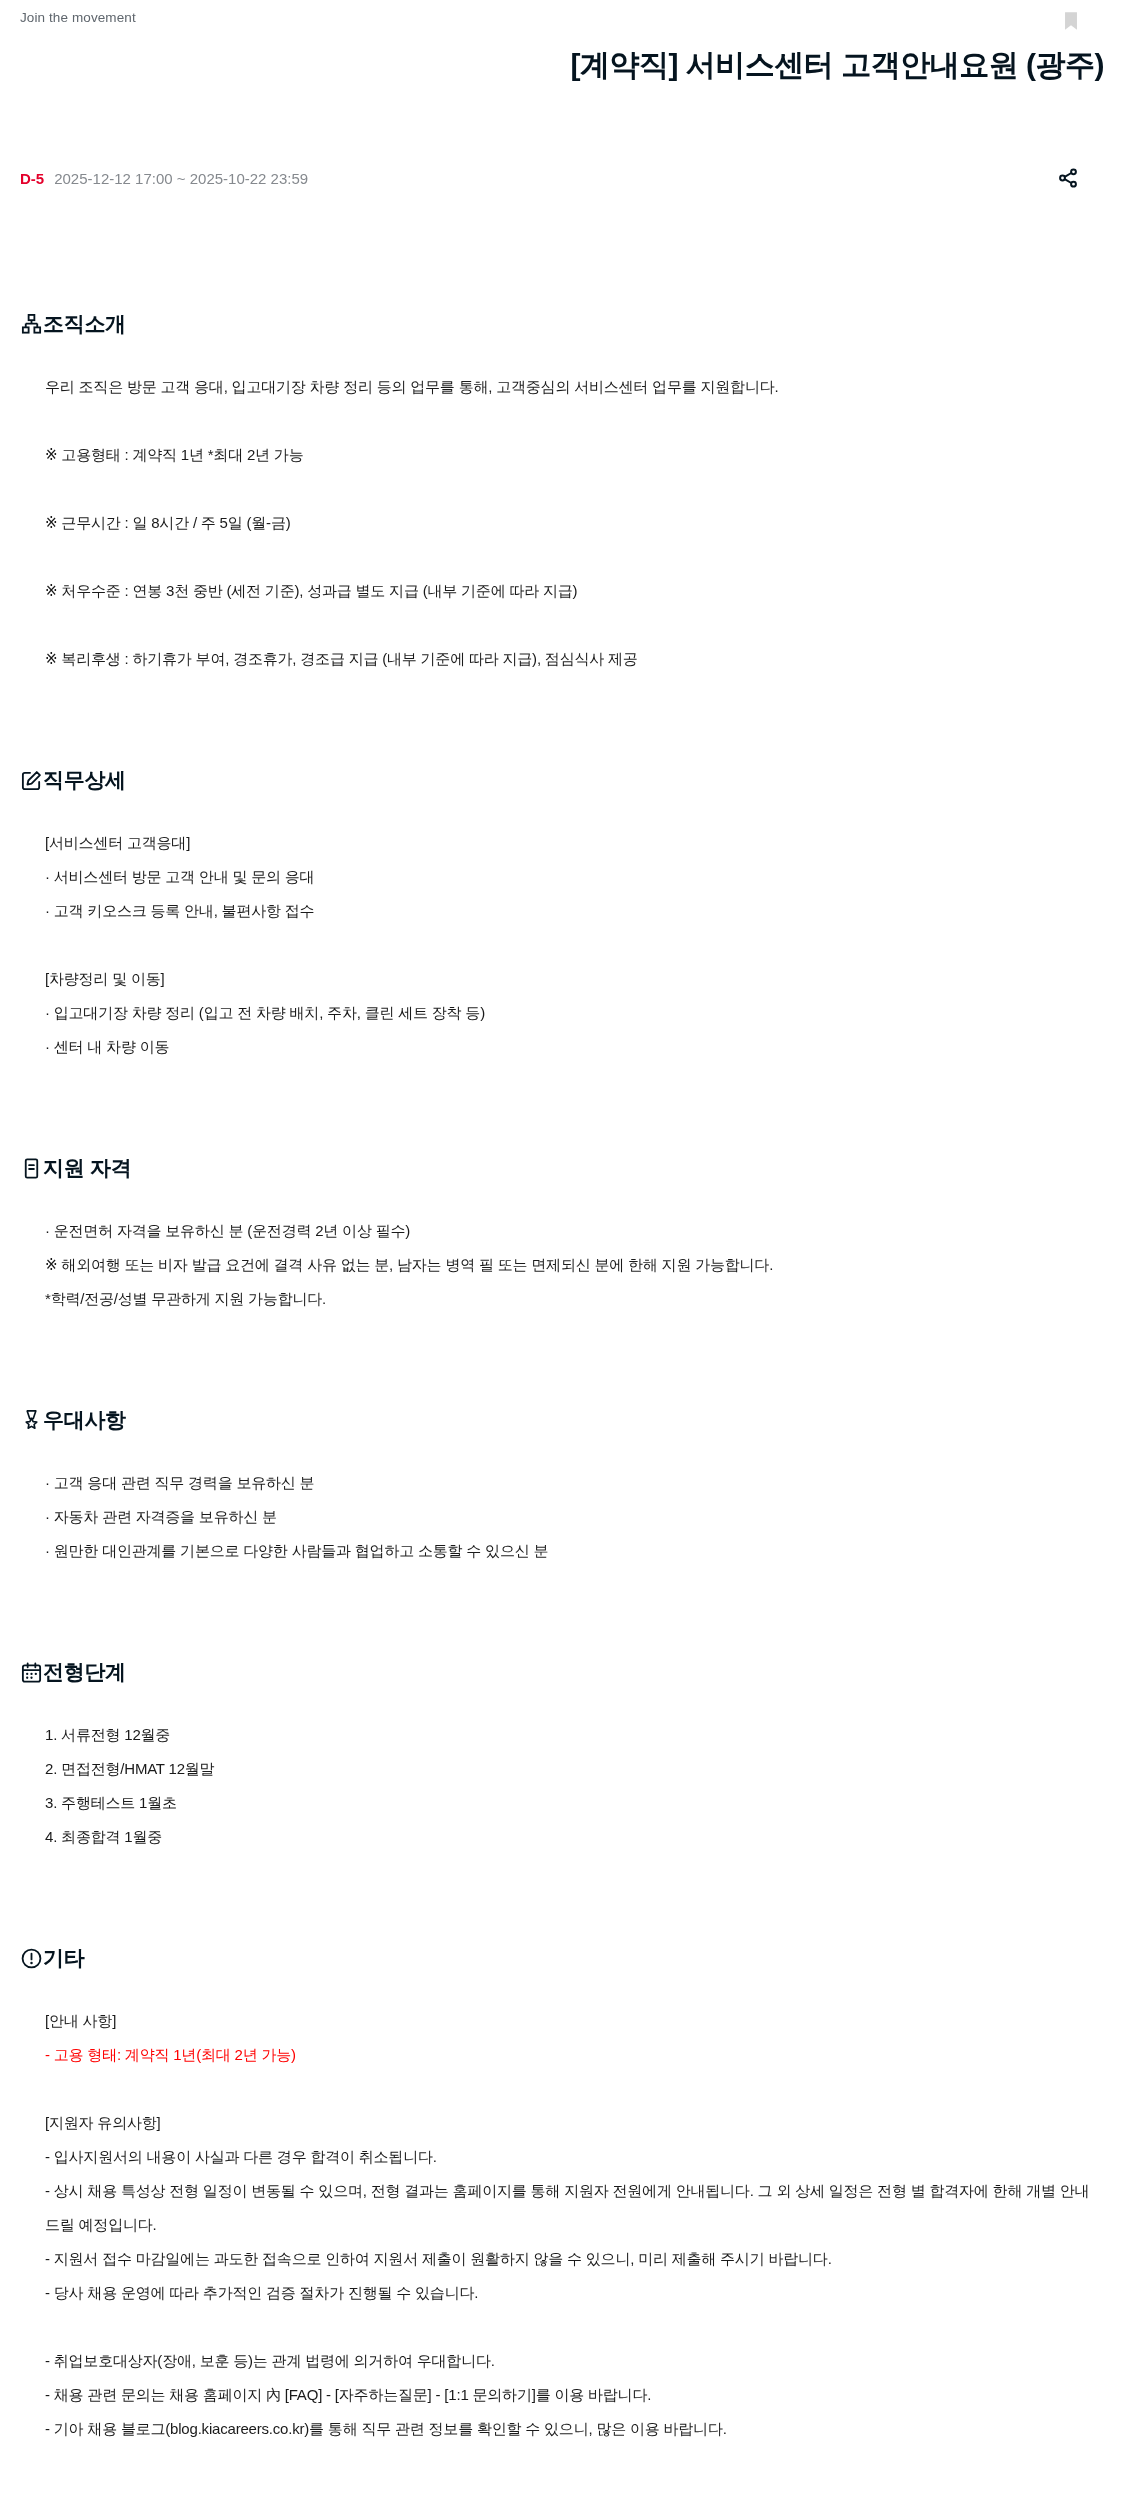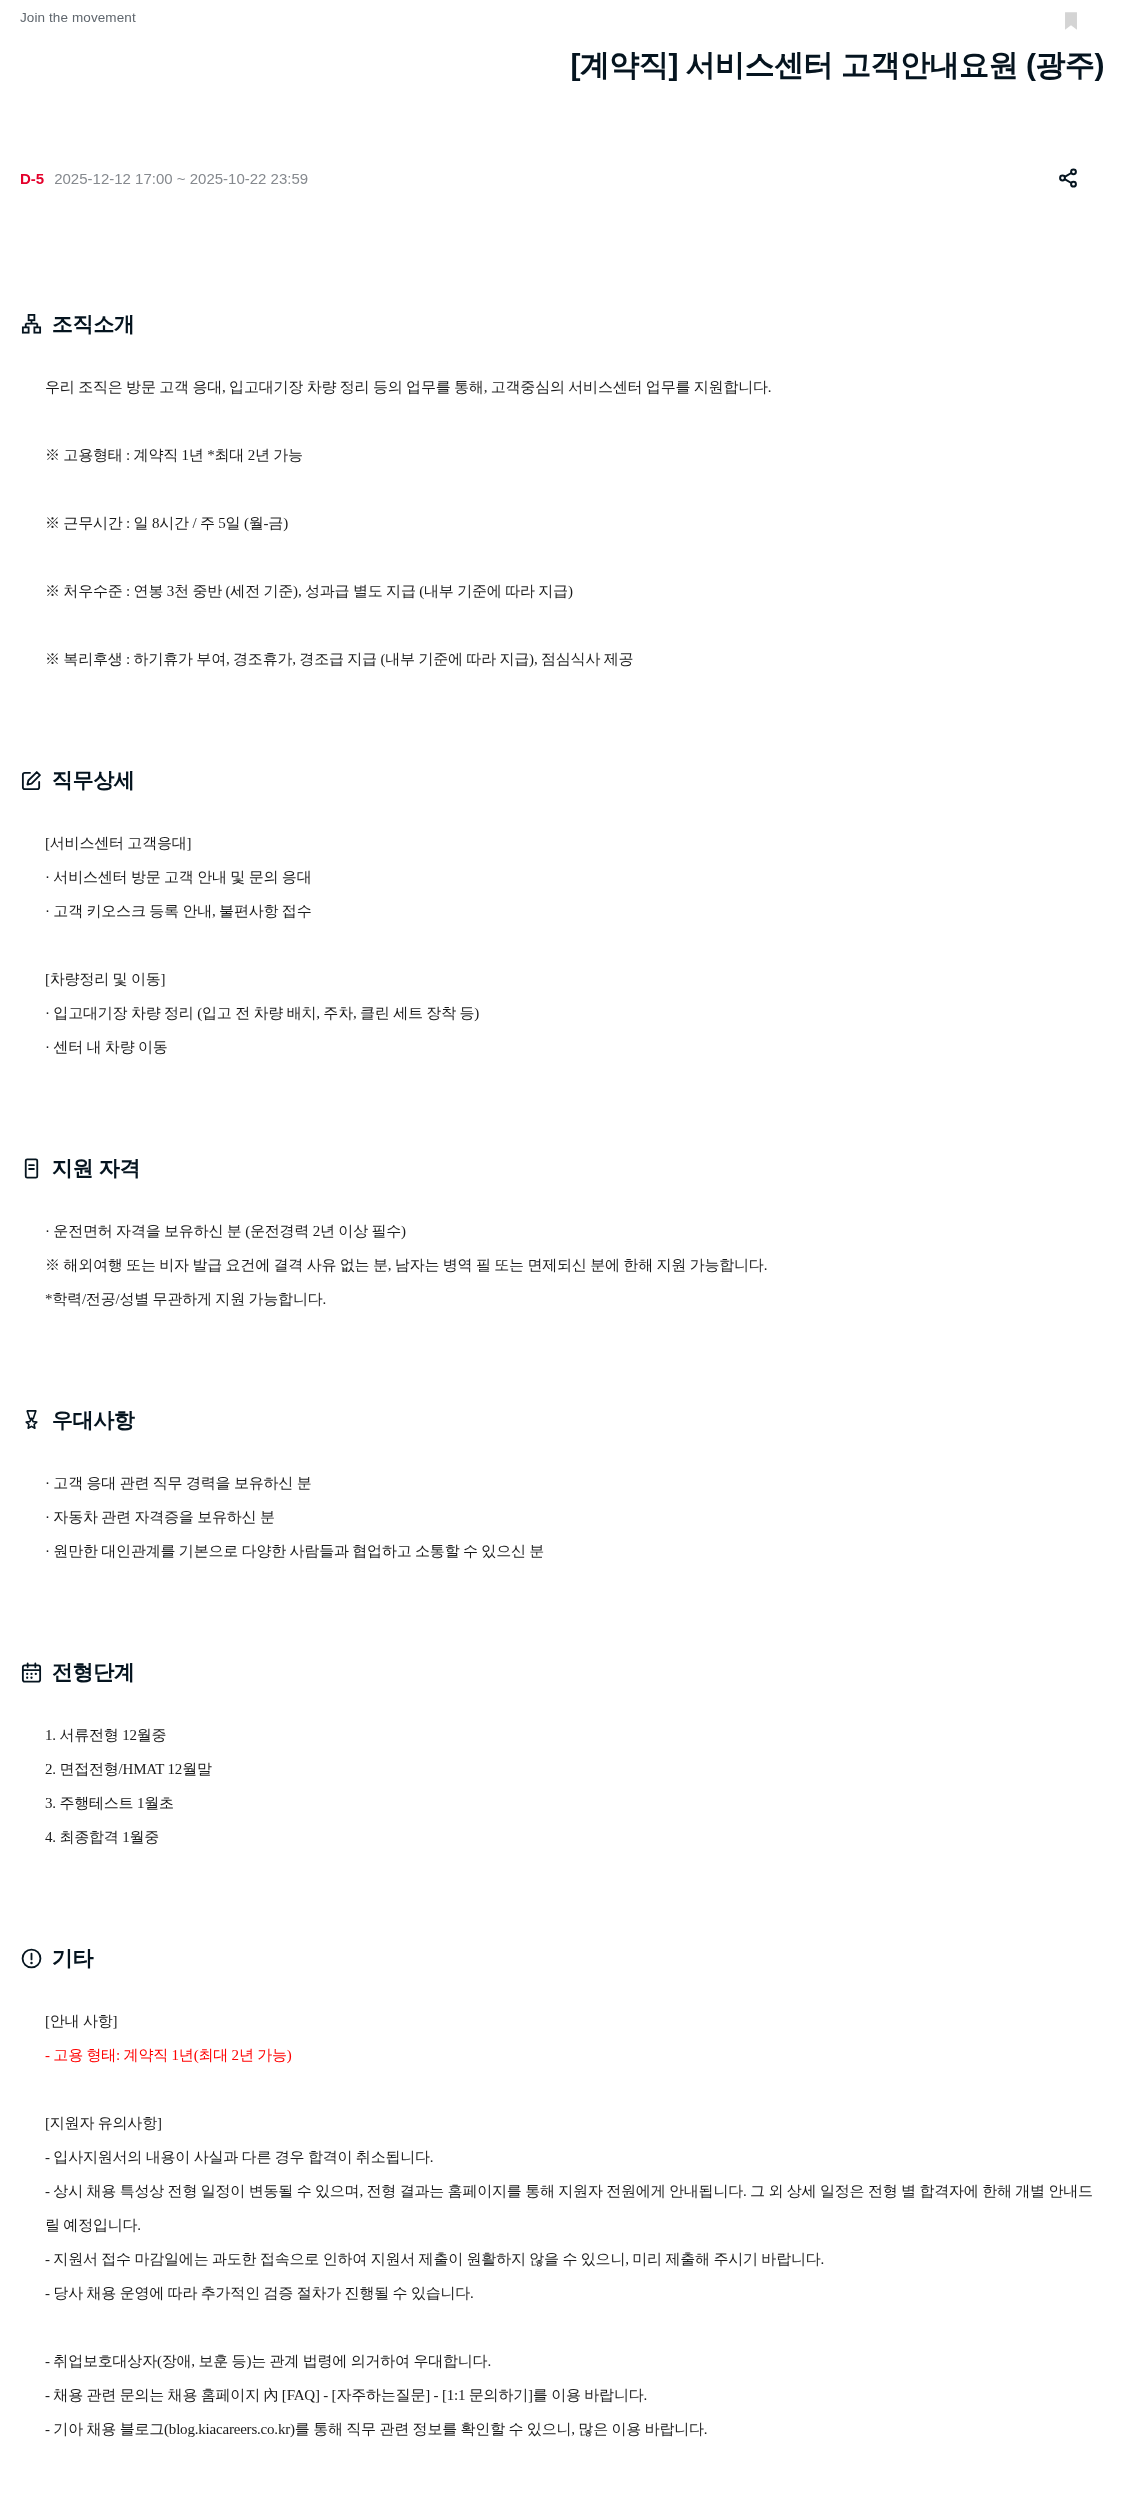--- a/index.html
+++ b/index.html
@@ -56,38 +56,37 @@
     background: none; border: none; cursor: pointer;
     padding: 0;
   }
 
   .sections { margin-top: 120px; }
   .section { margin-top: 90px; }
   .section:first-child { margin-top: 0; }
   .section-heading {
     display: flex;
     align-items: center;
-    gap: 9px;
   }
   .section-heading svg { flex: 0 0 auto; display: block; }
   .section-heading h2 {
     font-size: 21px;
     font-weight: 800;
     color: #05141f;
     letter-spacing: -0.3px;
   }
   .section-body {
     margin-top: 32px;
     margin-left: 25px;
     font-size: 15px;
     color: #1a1a1a;
   }
   .para { margin-bottom: 34px; }
   .para:last-child { margin-bottom: 0; }
-  .line { line-height: 34px; letter-spacing: -0.2px; max-width: 1056px; font-family: Liberation Serif, serif; }
+  .line { line-height: 34px; letter-spacing: -0.2px; max-width: 1056px; }
   .line.red { color: #ff0000; }
 </style>
 </head>
 <body>
 
 <div class="page">
 
   <div class="eyebrow">Join the movement</div>
 
   <button class="bookmark-btn" aria-label="bookmark">

